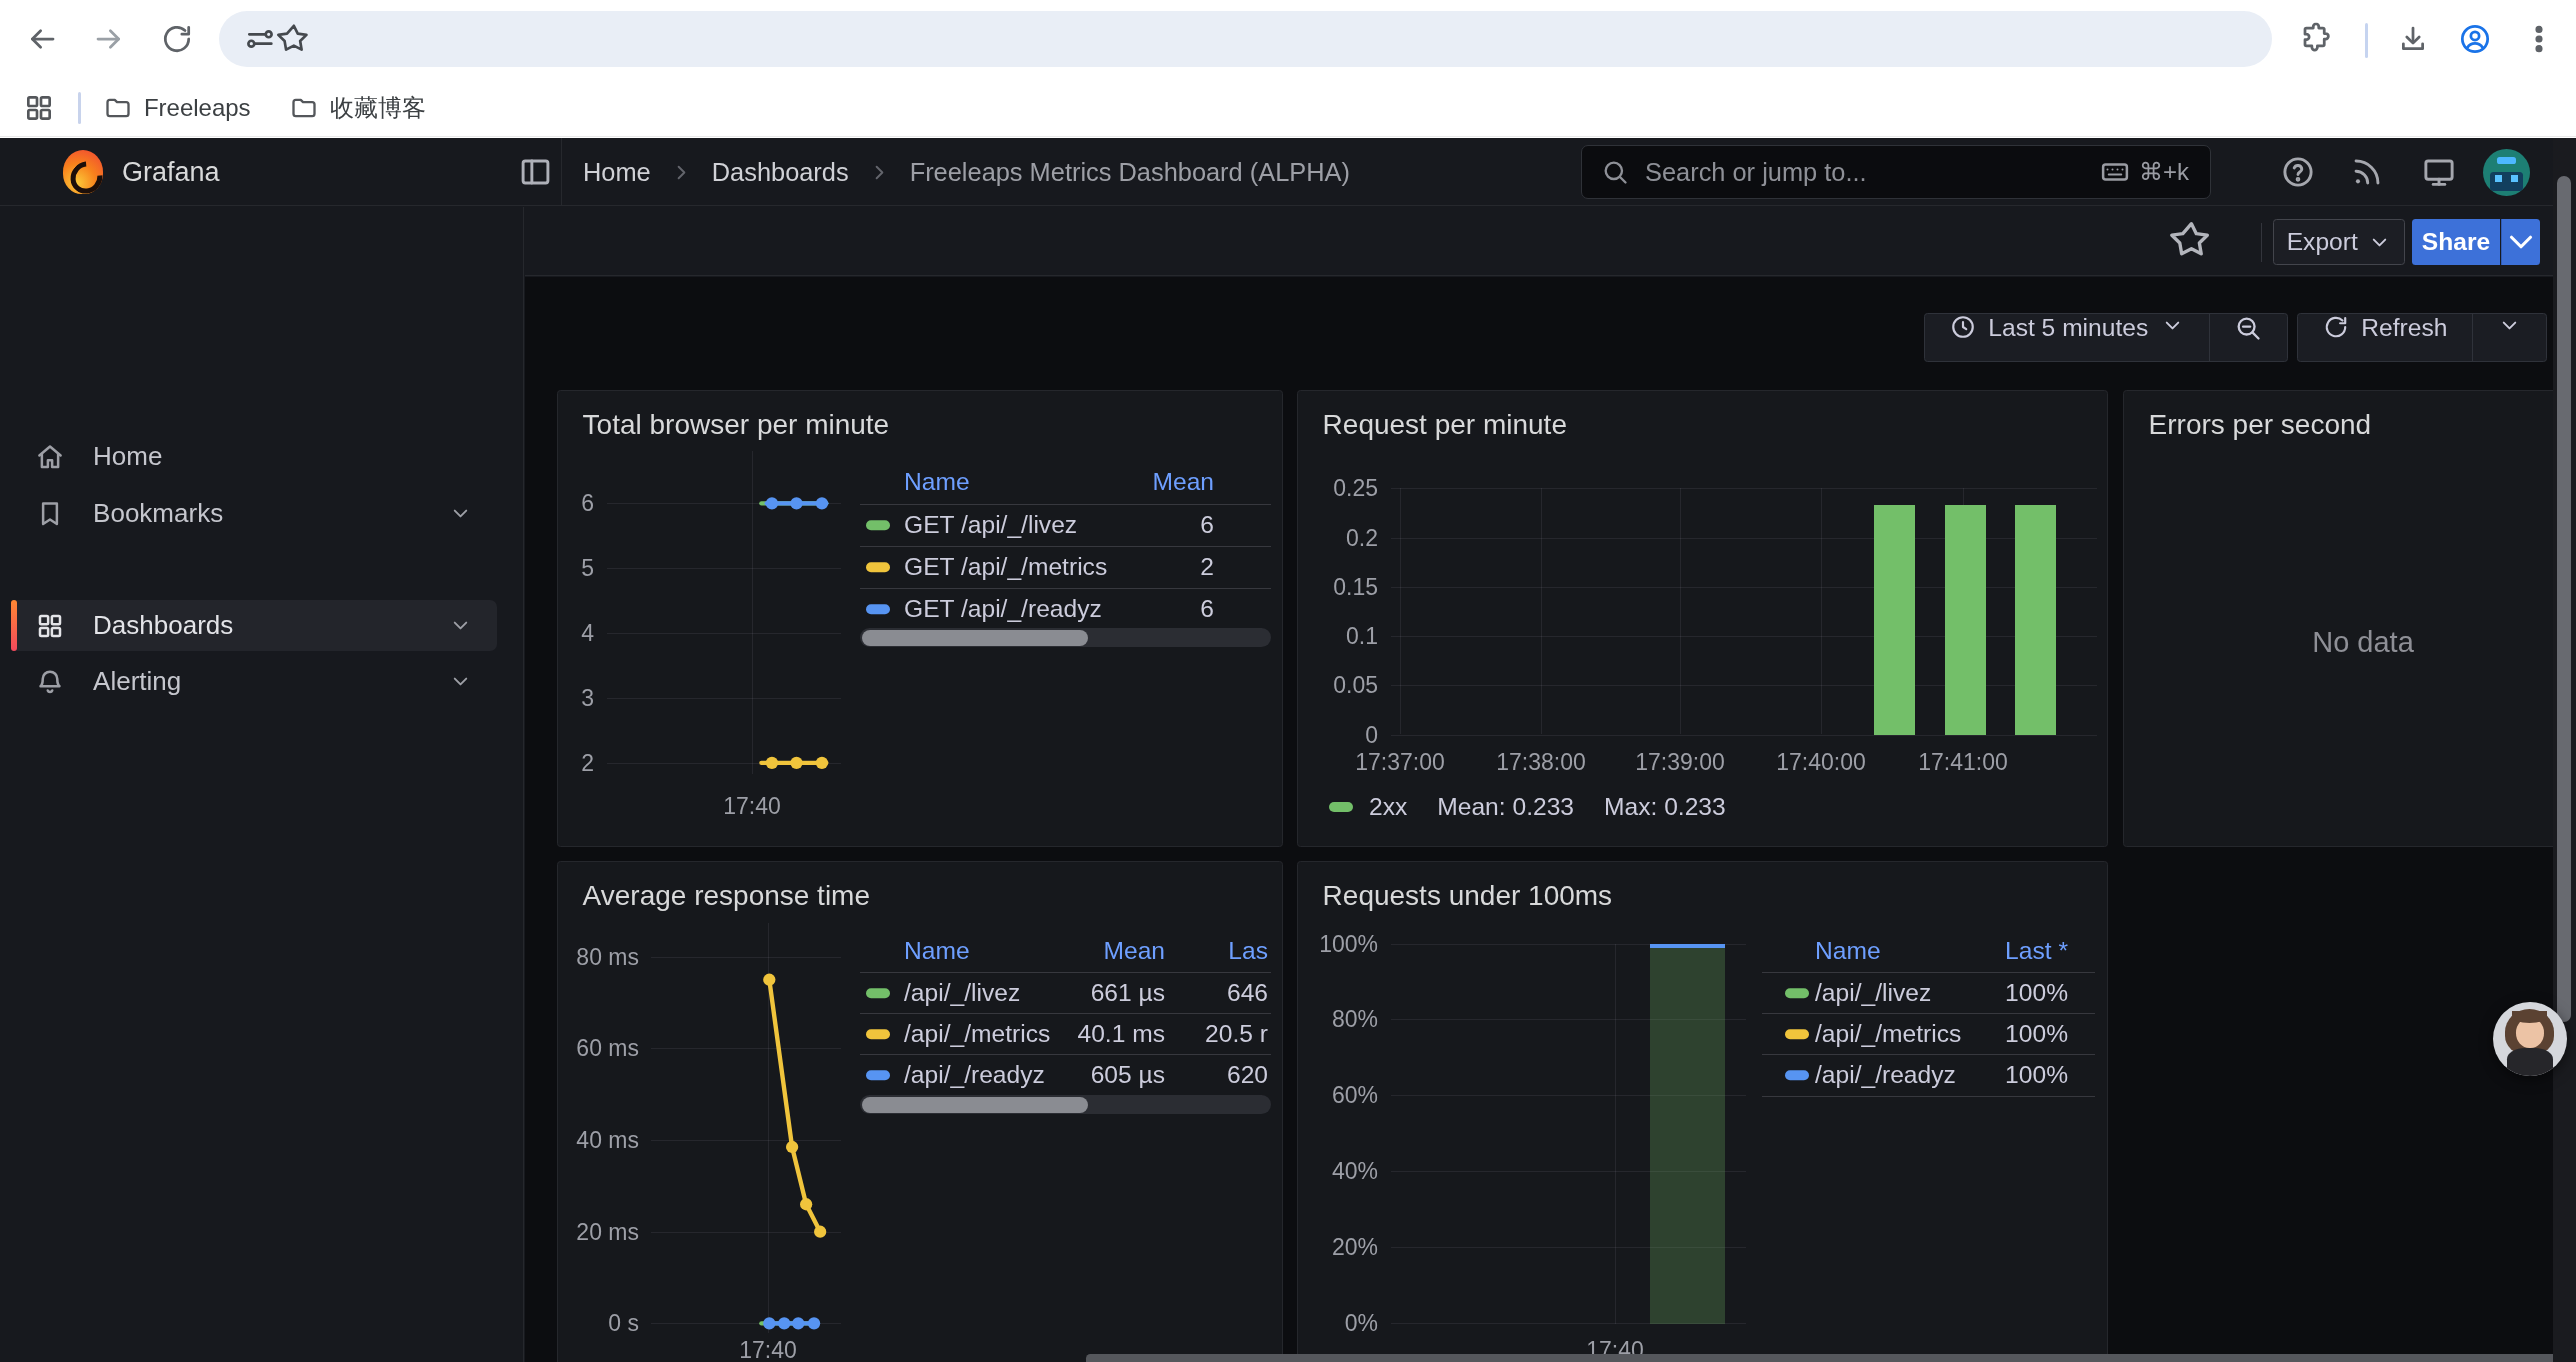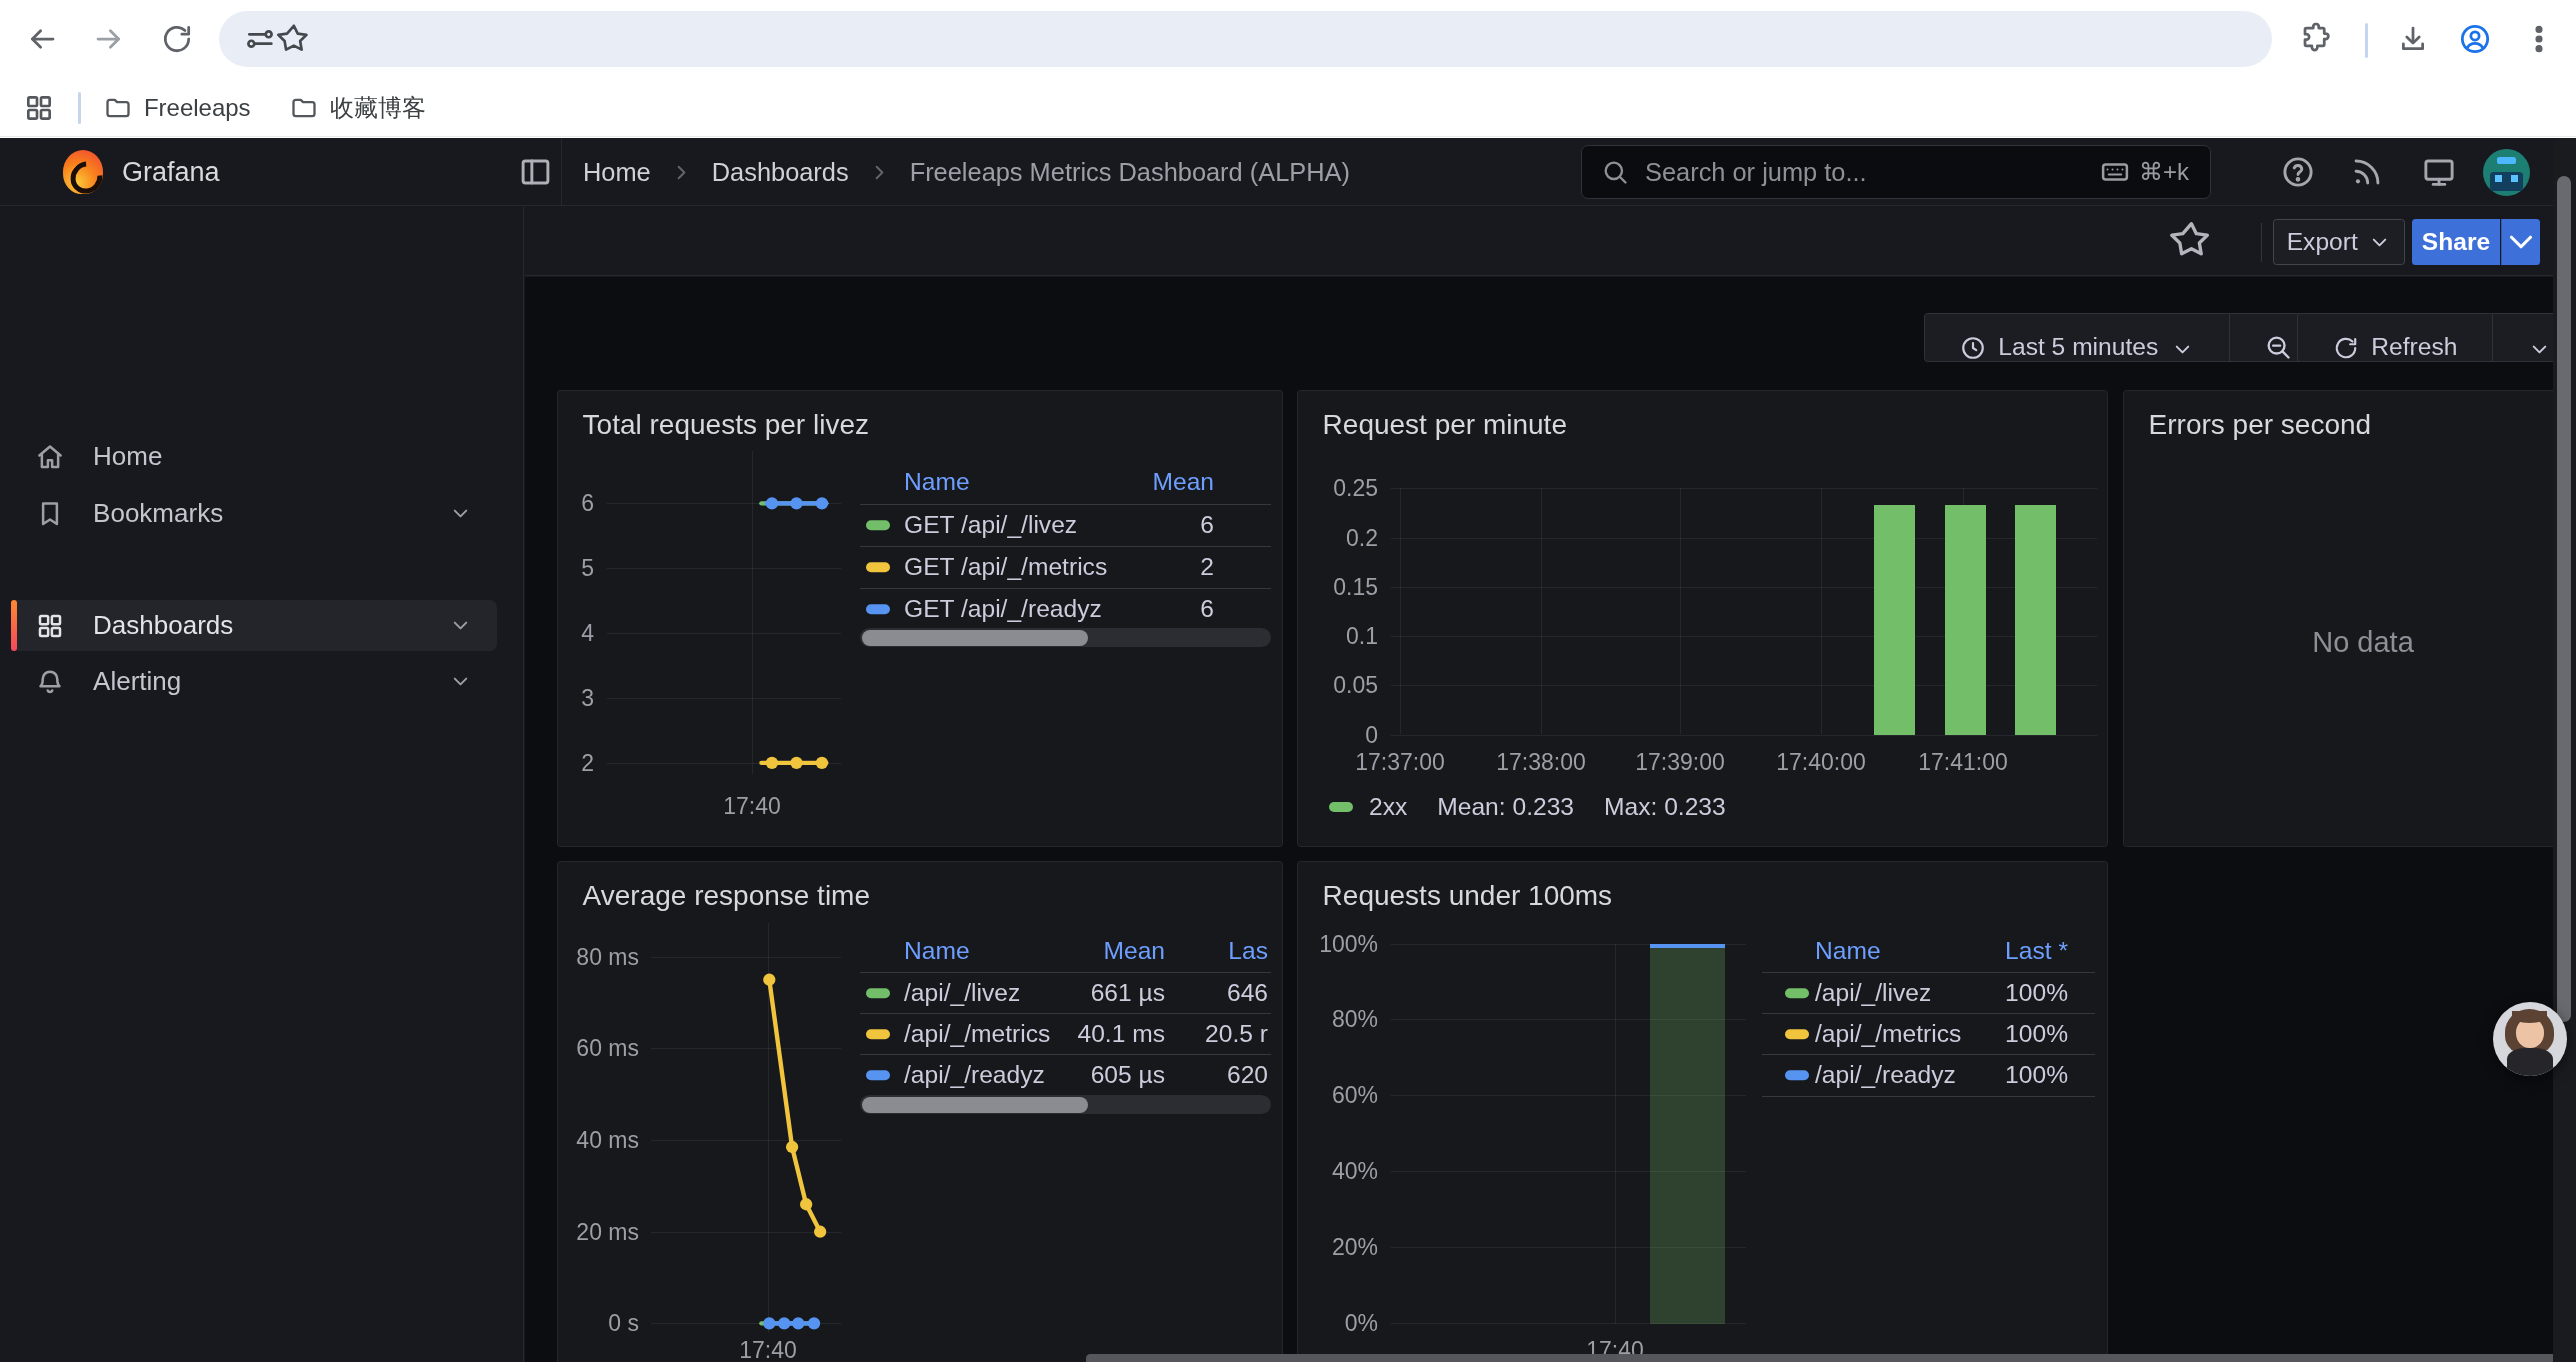--- a/index.html
+++ b/index.html
@@ -75,21 +75,21 @@
   .btn-export svg { width:23px; height:23px; }
   .btn-share { left:1887px; width:88px; background:#3d71d9; color:#ffffff; font-weight:bold;
                border-radius:3.5px 0 0 3.5px; }
   .btn-share-chev { left:1976px; width:39px; background:#3d71d9; color:#fff; border-radius:0 3.5px 3.5px 0;
                     border-left:0.9px solid #2f5cb8; }
   .btn-share-chev svg, .side-item .chev svg { width:23px; height:23px; }
 
   .canvas { position:absolute; left:0; top:70px; right:0; bottom:0; background:#0c0d10; }
   .timectl { position:absolute; top:36px; height:49px; display:flex; align-items:center;
              background:#1b1d23; border:0.9px solid #2f323a; border-radius:3.5px; color:#ccccdc; font-size:24.6px; }
-  .tc-sec { display:flex; align-items:flex-end; height:100%; padding:0 35px; gap:12.3px; }
+  .tc-sec { display:flex; align-items:flex-start; height:100%; padding:0 25px; gap:12.3px; }
   .tc-sep { width:0.9px; height:100%; background:#2f323a; }
   .timectl svg { width:26px; height:26px; }
   .tg1 { left:1399px; }
   .tg2 { left:1772px; }
 
   
   .panel { position:absolute; background:#16181c; border:0.9px solid #25272c; border-radius:3.5px; }
   .panel h2 { position:absolute; left:24.6px; top:17.5px; font-size:28px; font-weight:500; color:#d8d9da;
               white-space:nowrap; }
   #p1 { left:32px; top:113px;  width:726px; height:457px; }
@@ -430,21 +430,21 @@
           <div class="tc-sec">
             <span class="gicon" style="width:23px;height:23px">
                 <svg viewBox="0 0 24 24" fill="none" stroke="currentColor" stroke-width="2" stroke-linecap="round" stroke-linejoin="round">
                   <path d="M6 9l6 6 6-6"></path>
                 </svg>
               </span>
           </div>
         </div>
 
         <div class="panel" id="p1">
-          <h2>Total requests per livez</h2>
+          <h2>Total browser per minute</h2>
         <div class="tick-y" style="left: 0px; width: 36px; top: 112px;">6</div>
             <div class="tick-y" style="left: 0px; width: 36px; top: 177px;">5</div>
             <div class="tick-y" style="left: 0px; width: 36px; top: 242px;">4</div>
             <div class="tick-y" style="left: 0px; width: 36px; top: 307px;">3</div>
             <div class="tick-y" style="left: 0px; width: 36px; top: 372px;">2</div>
             <div class="gl-h" style="left: 49px; width: 234px; top: 112px;"></div>
             <div class="gl-h" style="left: 49px; width: 234px; top: 177px;"></div>
             <div class="gl-h" style="left: 49px; width: 234px; top: 242px;"></div>
             <div class="gl-h" style="left: 49px; width: 234px; top: 307px;"></div>
             <div class="gl-h" style="left: 49px; width: 234px; top: 372px;"></div>

